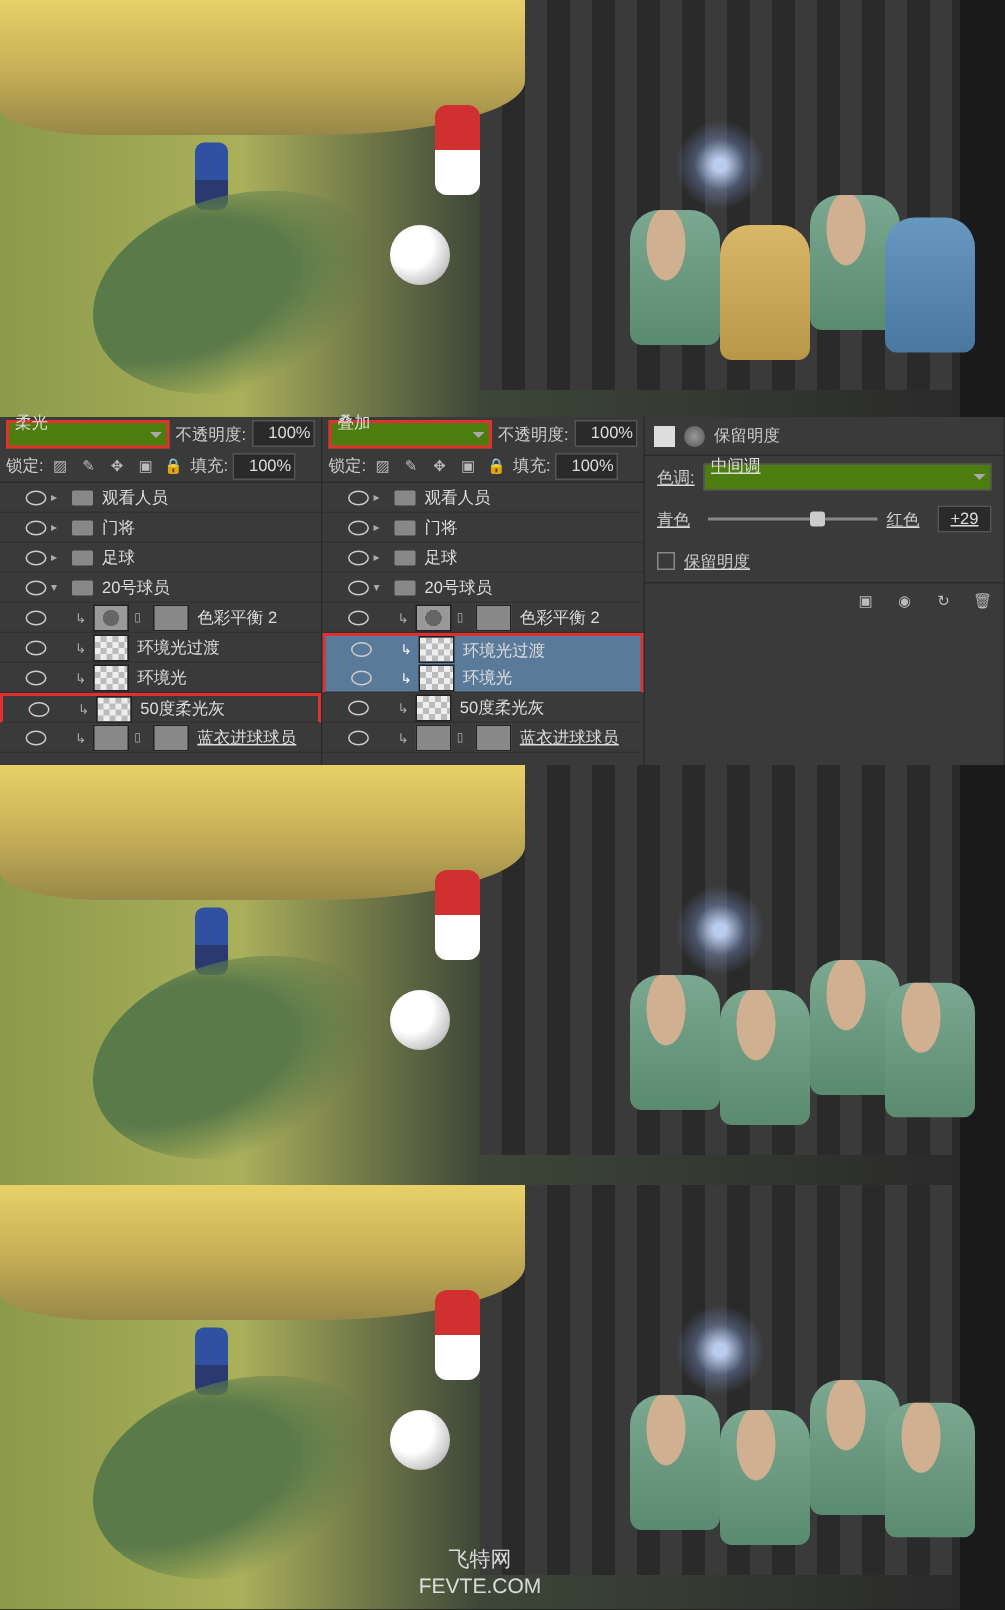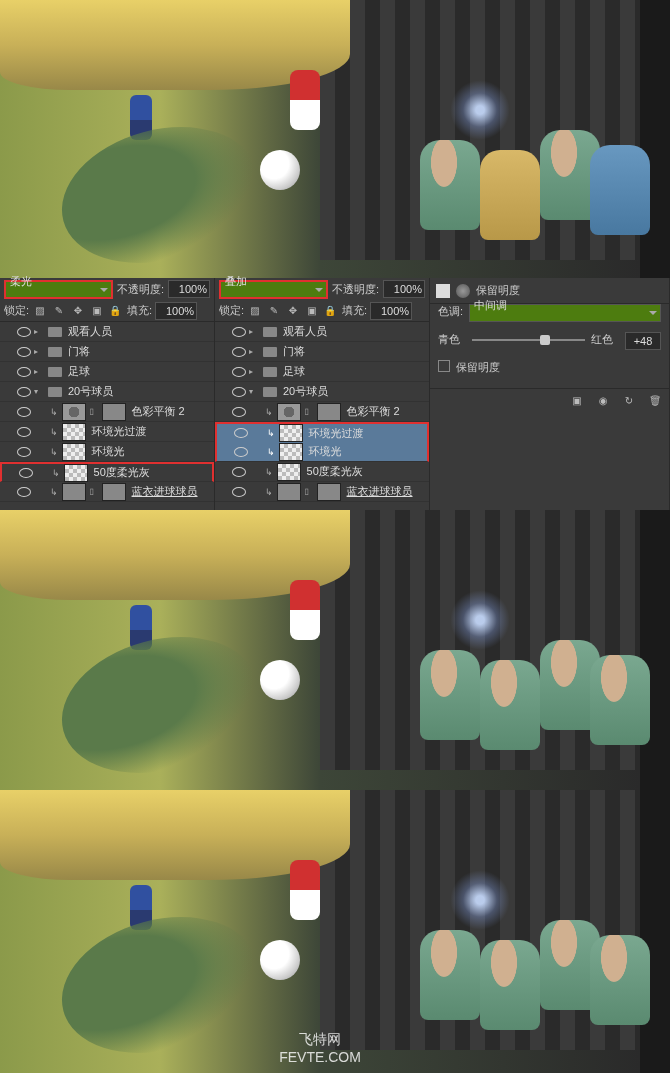--- a/index.html
+++ b/index.html
@@ -48,21 +48,21 @@
 .arrow { width: 10px; height: 10px; display: flex; align-items: center; color: #aaa; }
 .arrow::before { content: '▸'; font-size: 8px; }
 .arrow.down::before { content: '▾'; }
 .chain { width: 8px; color: #aaa; font-size: 8px; }
 .layer-name { flex: 1; color: #ddd; padding-left: 2px; }
 .indent { width: 14px; }
 
 .cb-header { display: flex; align-items: center; height: 26px; padding: 0 6px; gap: 6px; border-bottom: 1px solid #2a2a2a; }
 .cb-sq { width: 14px; height: 14px; background: #ddd; }
 .cb-circ { width: 14px; height: 14px; border-radius: 50%; background: radial-gradient(#999, #555); }
-.cb-row { display: flex; align-items: flex-start; height: 28px; padding: 0 8px; gap: 6px; }
+.cb-row { display: flex; align-items: center; height: 28px; padding: 0 8px; gap: 6px; text-decoration: underline; }
 .slider-wrap { flex: 1; position: relative; height: 16px; }
 .slider-track { position: absolute; top: 7px; left: 0; right: 0; height: 2px; background: #888; }
 .slider-thumb { position: absolute; top: 3px; width: 10px; height: 10px; background: #ccc; border-radius: 2px; transform: translateX(-50%); }
 .val-box { width: 36px; height: 18px; background: #2a2a2a; border: 1px solid #555; color: #ddd; display: flex; align-items: center; justify-content: center; }
 .check { width: 12px; height: 12px; border: 1px solid #888; }
 .footer-row { display: flex; justify-content: flex-end; align-items: center; height: 24px; padding: 0 6px; gap: 10px; border-top: 1px solid #2a2a2a; }
 .tone-dd { flex: 1; }
 
 .watermark { position: absolute; bottom: 8px; left: 50%; transform: translateX(-50%); color: rgba(255,255,255,0.8); font-size: 14px; text-align: center; }
 </style>
@@ -263,21 +263,21 @@
       <span class="lbl">色调:</span>
       <div class="dropdown tone-dd">中间调</div>
     </div>
     <div class="cb-row">
       <span class="lbl" style="width:28px">青色</span>
       <div class="slider-wrap">
           <div class="slider-track"></div>
           <div class="slider-thumb" style="left:65%"></div>
         </div>
       <span class="lbl" style="width:28px">红色</span>
-      <div class="val-box">+48</div>
+      <div class="val-box">+29</div>
     </div>
     <div class="cb-row">
       <span class="check"></span>
       <span class="lbl">保留明度</span>
     </div>
     <div style="flex:1"></div>
     <div class="footer-row">
       <span class="tool-icon">▣</span>
       <span class="tool-icon">◉</span>
       <span class="tool-icon">↻</span>

